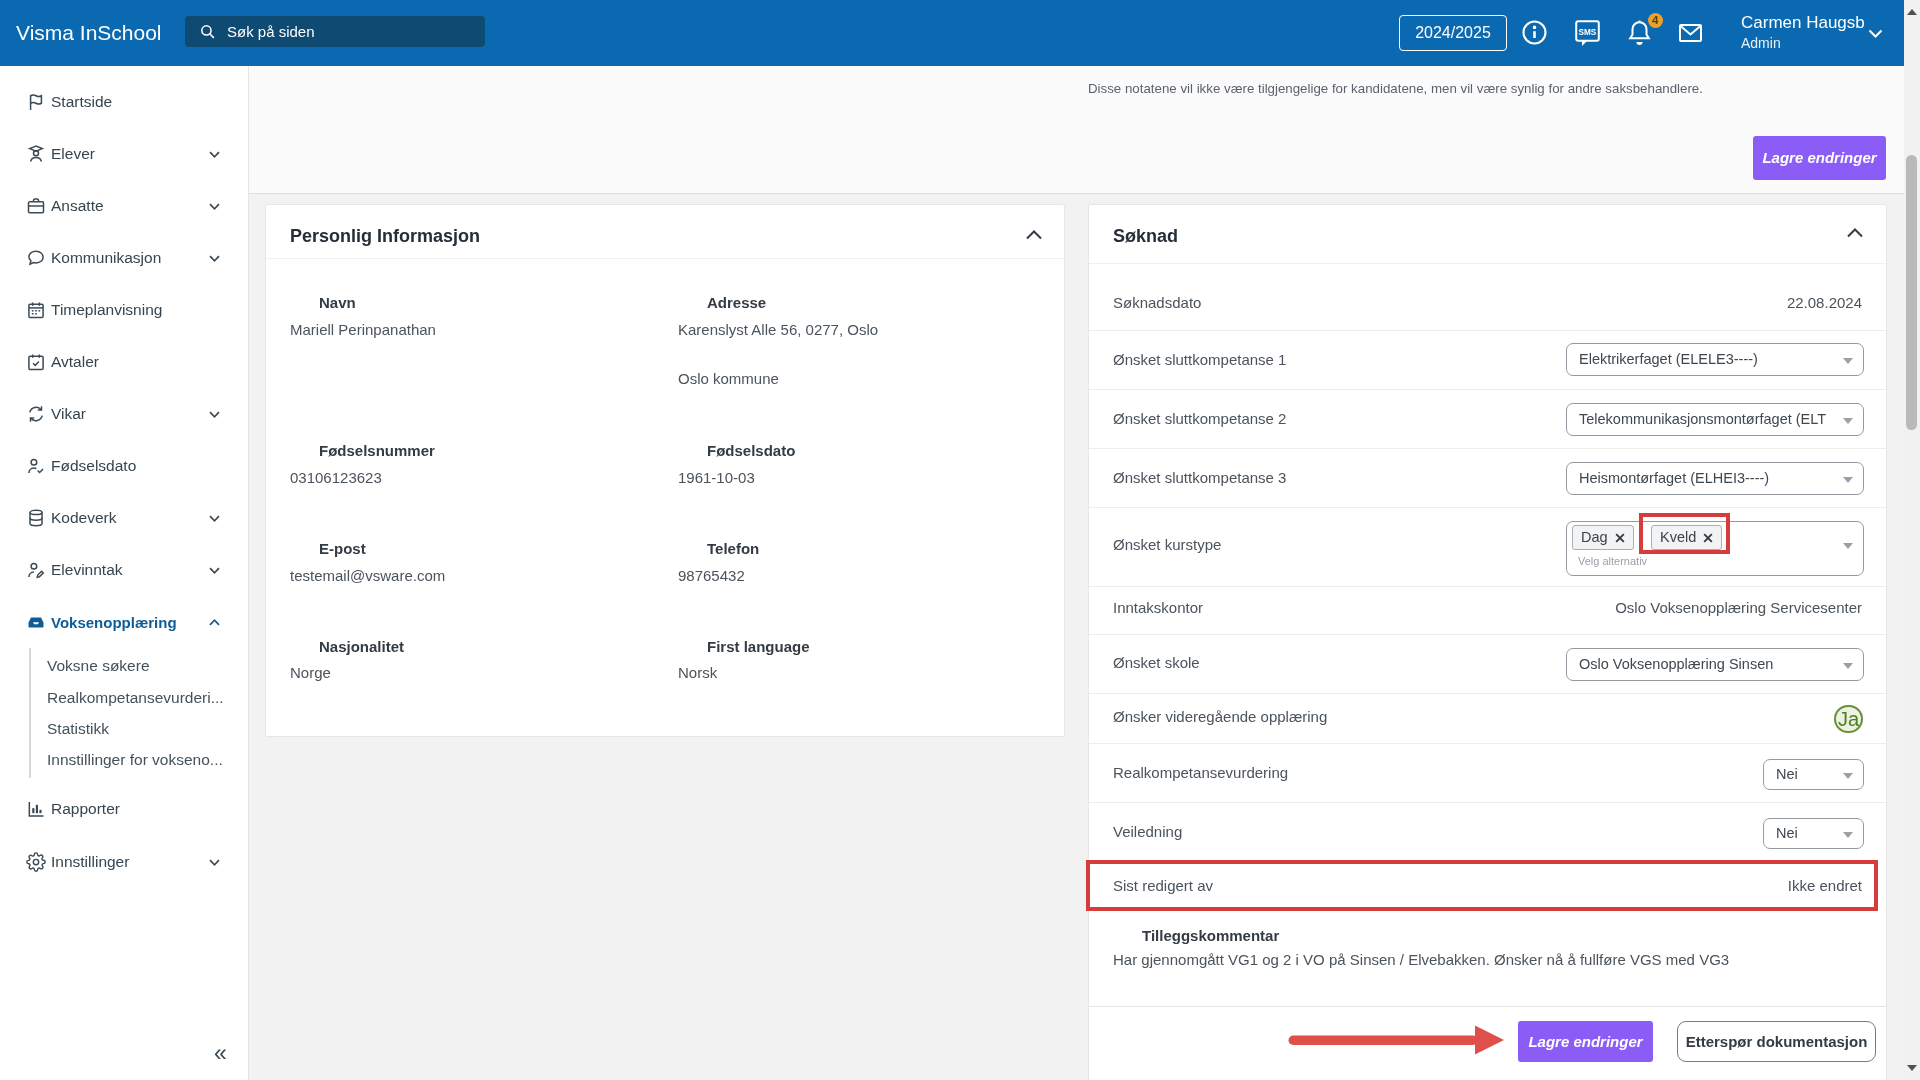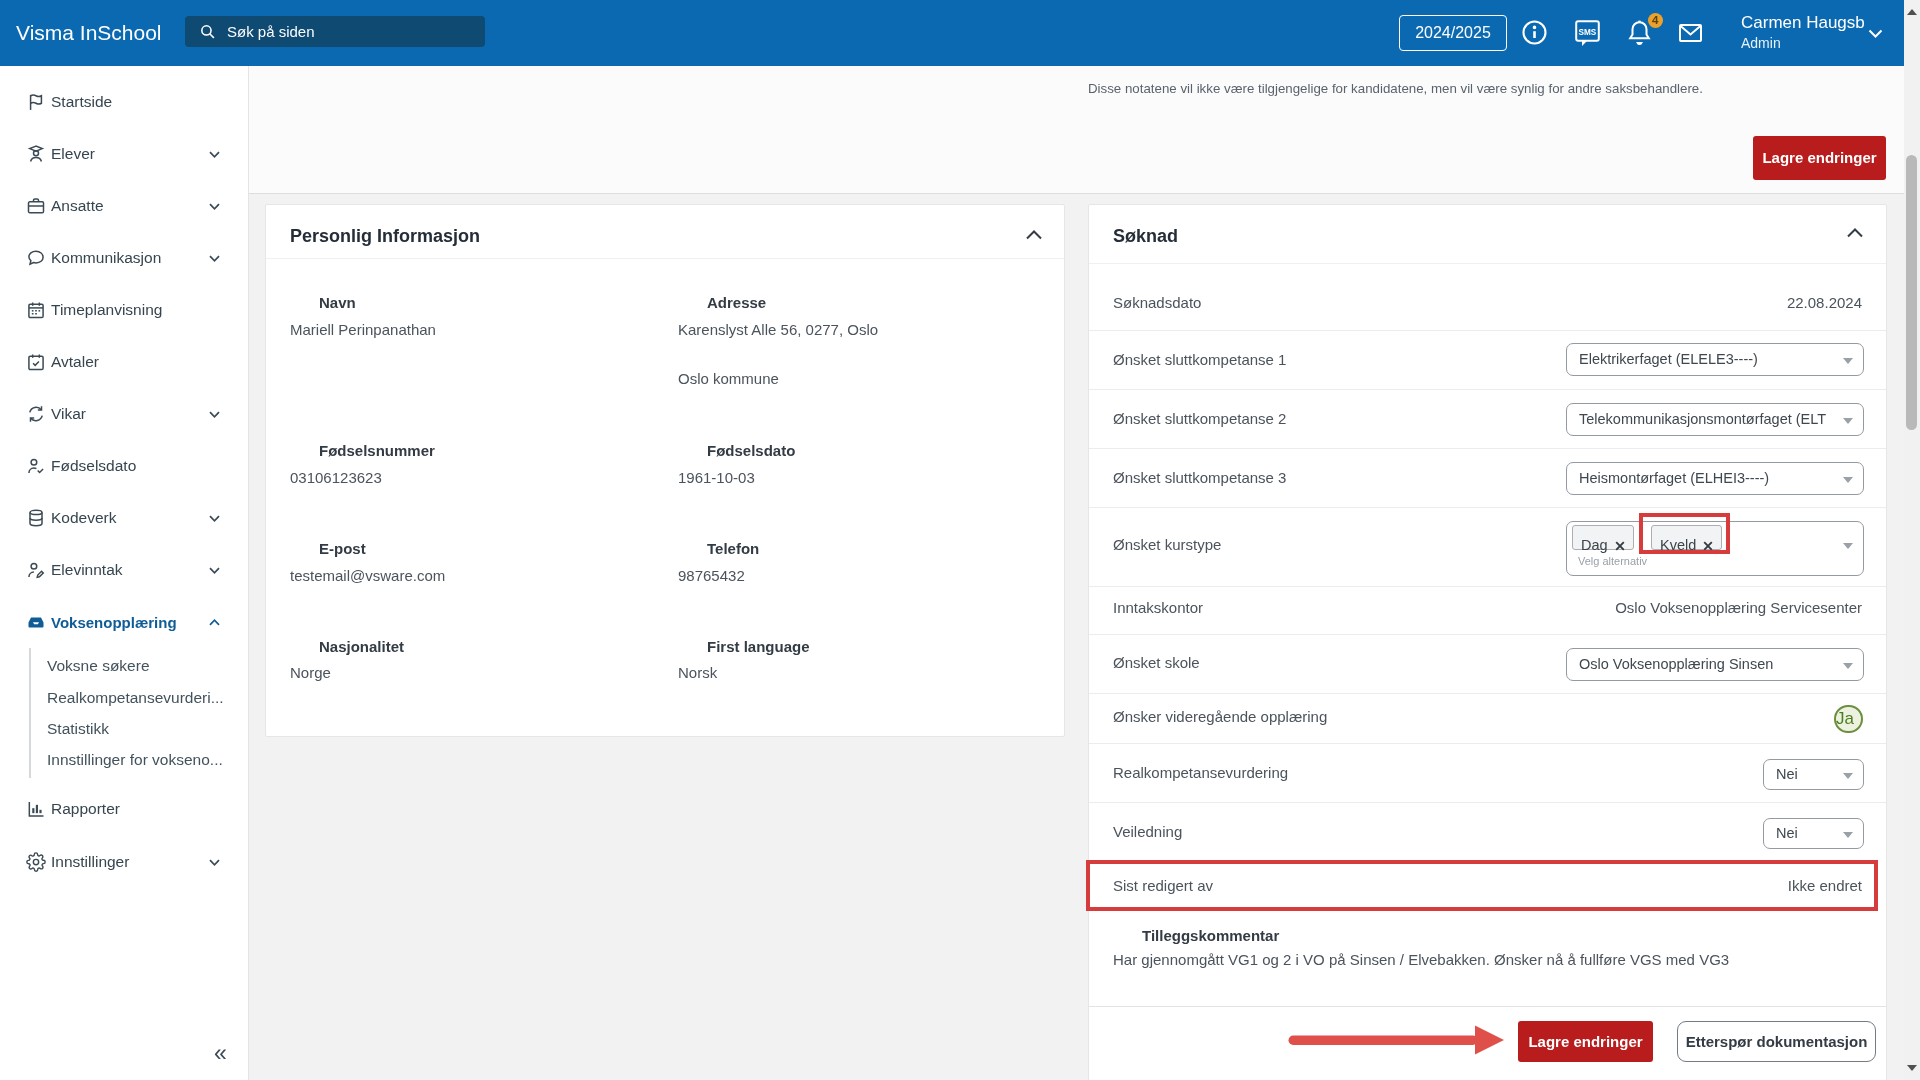--- a/index.html
+++ b/index.html
@@ -24,42 +24,42 @@
   .nav-item .nicon { position:absolute; left:26px; top:50%; margin-top:-10px; width:20px; height:20px; color:#3b4a54; }
   .nav-item .nlabel { position:absolute; left:51px; top:50%; transform:translateY(-50%); font-size:15.5px; color:#36454f; white-space:nowrap; }
   .nav-item .nchev { position:absolute; right:28px; top:50%; margin-top:-6px; width:13px; height:13px; color:#3b4a54; }
   .nav-sub { position:absolute; left:47px; font-size:15.5px; color:#42525c; transform:translateY(-50%); white-space:nowrap; width:190px; overflow:hidden; text-overflow:ellipsis; }
   #subline { left:29px; top:648px; width:2px; height:130px; background:#d5d9db; }
   #collapse { left:214px; top:1040px; font-size:23px; color:#3b4a54; }
 
   
   #notes { left:249px; top:66px; width:1655px; height:128px; background:#fbfbfb; border-bottom:1px solid #dddddd; }
   #notestext { left:1088px; top:81px; font-size:13.3px; color:#5a636d; }
-  .bluebtn { background:#b91c1c; border-radius:3px; color:#fff; font-size:15px; font-weight:bold; text-align:center; white-space:nowrap; }
+  .bluebtn { background:#8b5cf6; border-radius:3px; color:#fff; font-size:15px; font-weight:bold; text-align:center; white-space:nowrap;font-style:italic; }
   #savetop { left:1753px; top:136px; width:133px; height:44px; line-height:44px; }
 
   .card { background:#fff; border:1px solid #e6e6e6; border-radius:2px; }
   .card-h { position:absolute; left:0; top:0; right:0; border-bottom:1px solid #f0f0f0; }
   .card-h .ct { position:absolute; left:24px; top:31px; transform:translateY(-50%); font-size:18px; font-weight:bold; color:#252e38; }
   .chev-up { position:absolute; width:16px; height:10px; color:#343d46; }
 
   #card1 { left:265px; top:204px; width:800px; height:533px; }
   #card2 { left:1088px; top:204px; width:799px; height:900px; }
 
   .flabel { position:absolute; font-size:15px; font-weight:bold; color:#333b44;margin-left:29px; }
   .fvalue { position:absolute; font-size:15px; color:#4b535c;text-align:right; }
   .rlabel { position:absolute; left:24px; font-size:15px; color:#4b535c; transform:translateY(-50%); }
   .rvalue { position:absolute; right:24px; font-size:15px; color:#4b535c; transform:translateY(-50%); }
   .divider { position:absolute; left:0; right:0; height:1px; background:#ececec; }
 
   .dropdown { position:absolute; height:33px; border:1px solid #949aa1; border-radius:7px; background:#fff; }
   .dropdown .dtext { position:absolute; left:12px; top:0; right:36px; line-height:31px; font-size:14.5px; color:#3f474f; white-space:nowrap; overflow:hidden; }
   .caret { position:absolute; right:10px; top:50%; margin-top:-2px; width:0; height:0; border-left:5.5px solid transparent; border-right:5.5px solid transparent; border-top:6px solid #9aa0a6; }
 
-  .chip { position:absolute; height:25px; border:1px solid #a9afb5; border-radius:3px; background:#f2f3f4; font-size:14.5px; color:#3c434a; line-height:23px; padding:8px 8px; }
+  .chip { position:absolute; height:25px; border:1px solid #a9afb5; border-radius:3px; background:#f2f3f4; font-size:14.5px; color:#3c434a; line-height:23px; padding:0 8px; }
 
   .redbox { position:absolute; border:4px solid #d63c3c; }
   .whitebtn { position:absolute; background:#fff; border:1px solid #757b82; border-radius:9px; color:#333b44; font-size:17px; font-weight:bold; text-align:center;margin-left:12px; }
 
   
   #sb-track { left:1904px; top:0; width:16px; height:1080px; background:#f1f1f1; }
   #sb-thumb { left:1906px; top:155px; width:11px; height:275px; background:#b9b9b9; border-radius:6px; }
   .sb-arrow { position:absolute; left:0; width:16px; height:16px; }
 </style>
 </head>
@@ -326,21 +326,21 @@
       <div class="divider" style="top:429px"></div>
 
       <div class="rlabel" style="top:457px">Ønsket skole</div>
       <div class="dropdown" style="left:477px;top:443px;width:298px">
           <span class="dtext">Oslo Voksenopplæring Sinsen</span>
           <span class="caret"></span>
         </div>
       <div class="divider" style="top:488px"></div>
 
       <div class="rlabel" style="top:511px">Ønsker videregående opplæring</div>
-      <div style="position:absolute;left:745px;top:500px;width:29px;height:28px;border:2px solid #6b8f3c;border-radius:15px;background:#edf2e0;text-align:left;line-height:24px;font-size:17px;color:#4c7d21;">Ja</div>
+      <div style="position:absolute;left:745px;top:500px;width:29px;height:28px;border:2px solid #6b8f3c;border-radius:15px;background:#edf2e0;text-align:center;line-height:24px;font-size:20px;color:#4c7d21;">Ja</div>
       <div class="divider" style="top:538px"></div>
 
       <div class="rlabel" style="top:567px">Realkompetansevurdering</div>
       <div class="dropdown" style="left:674px;top:554px;width:101px;height:31px">
           <span class="dtext" style="line-height:29px">Nei</span>
           <span class="caret"></span>
         </div>
       <div class="divider" style="top:597px"></div>
 
       <div class="rlabel" style="top:626px">Veiledning</div>

